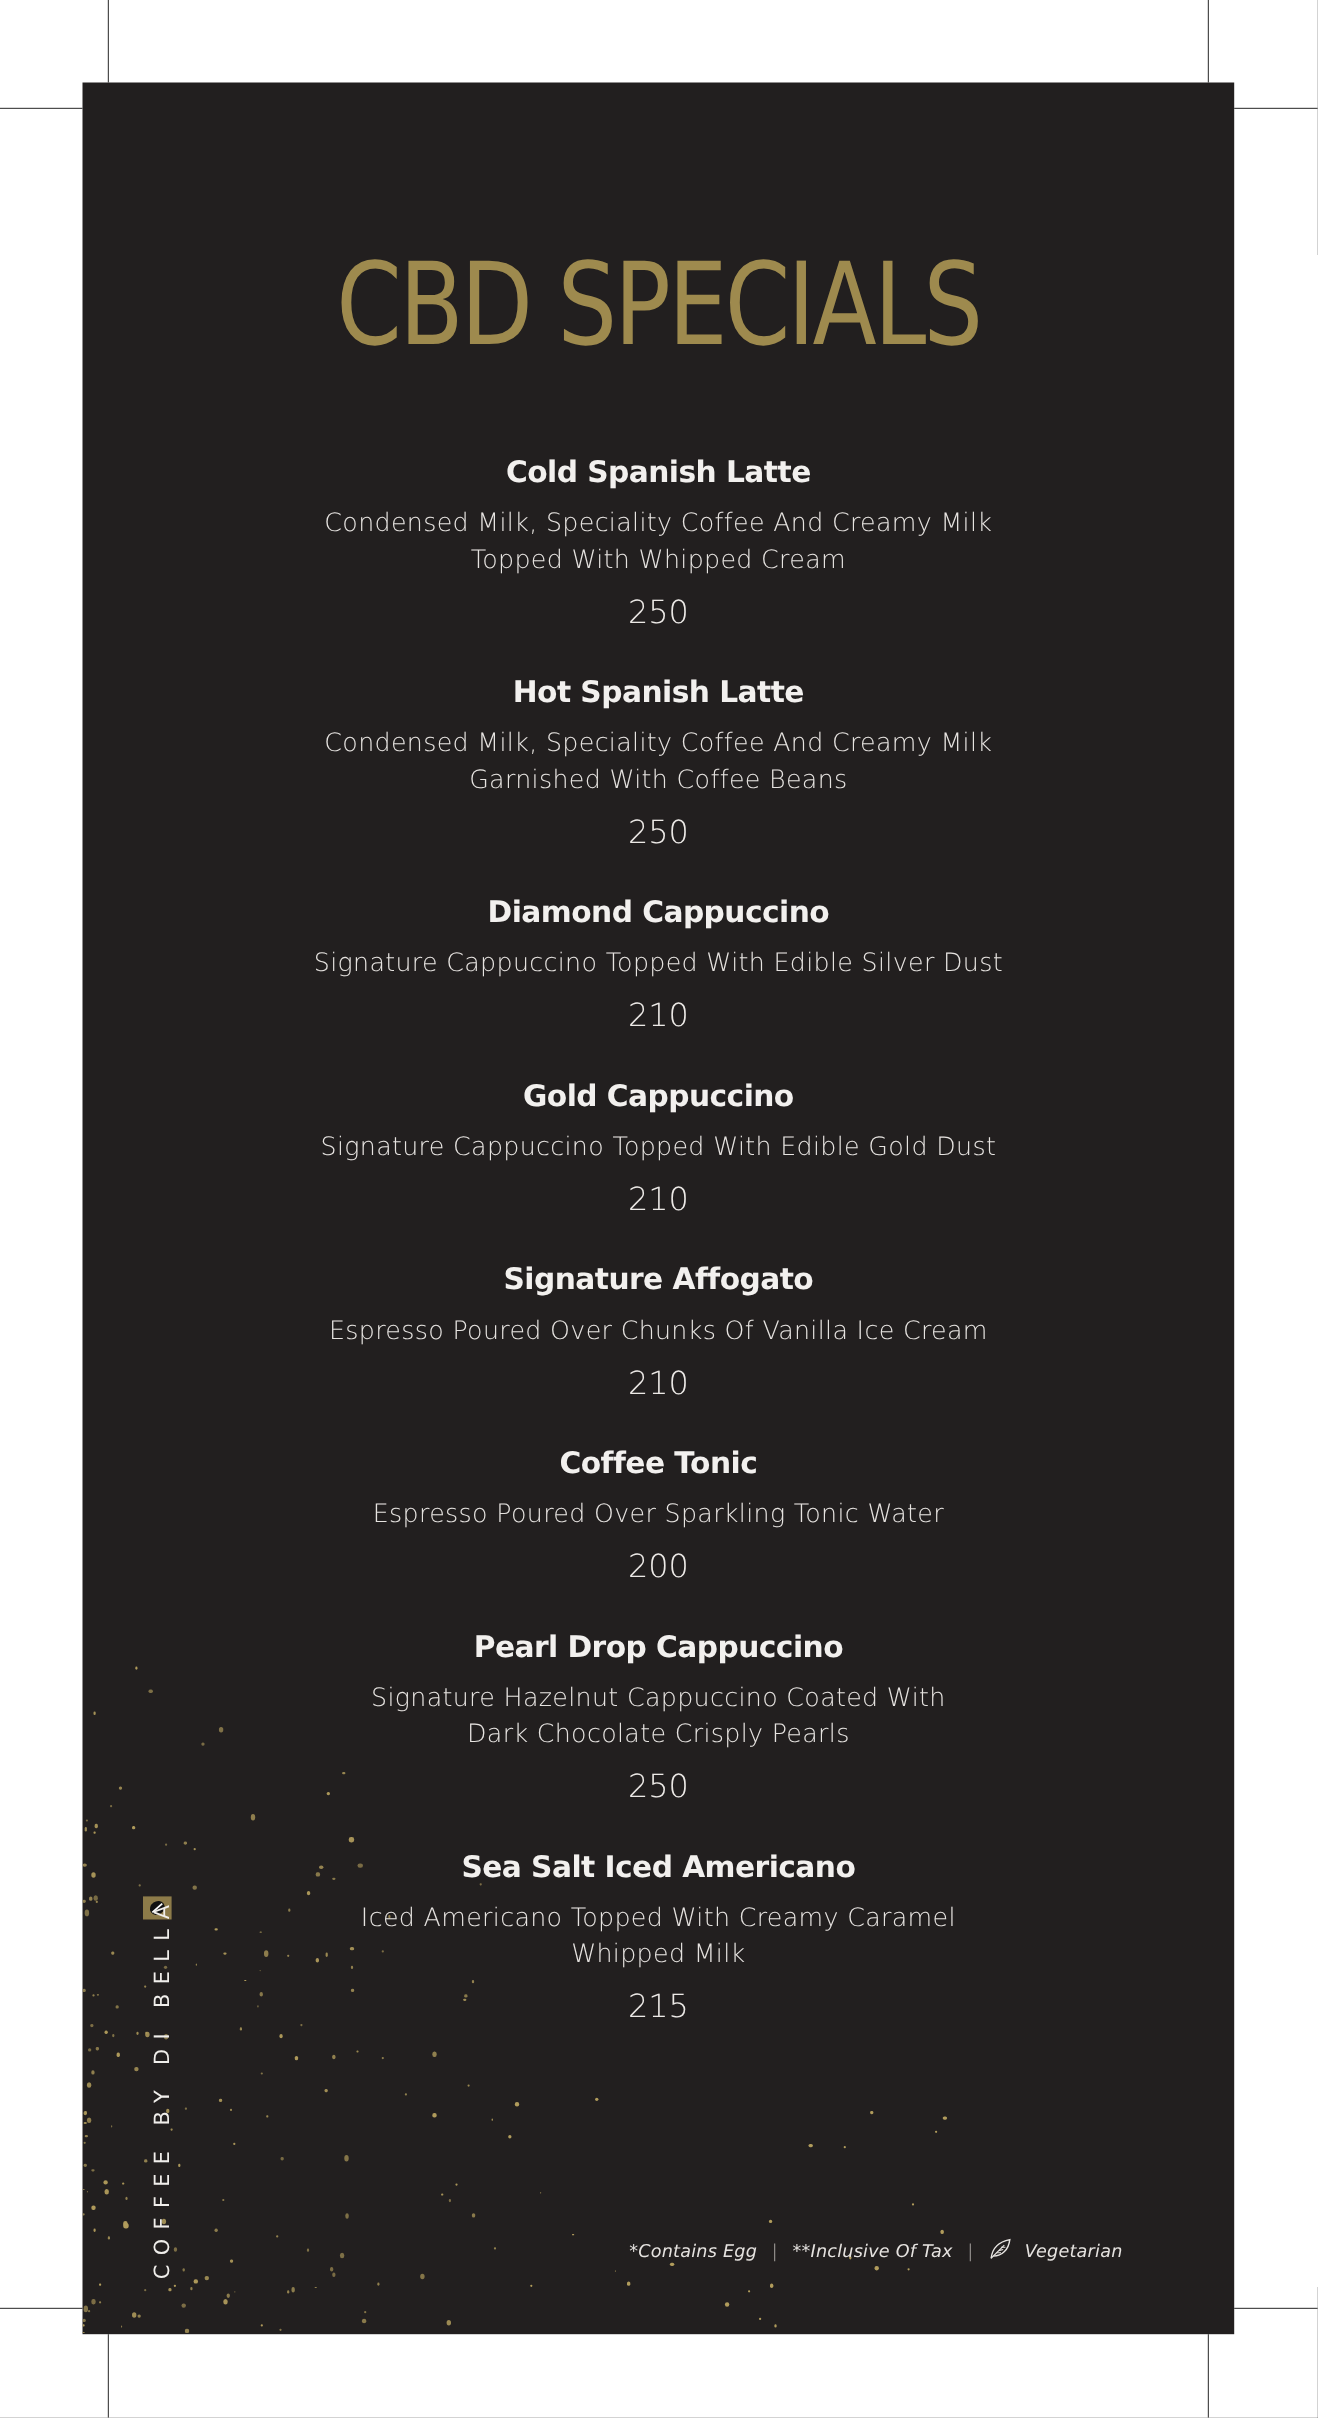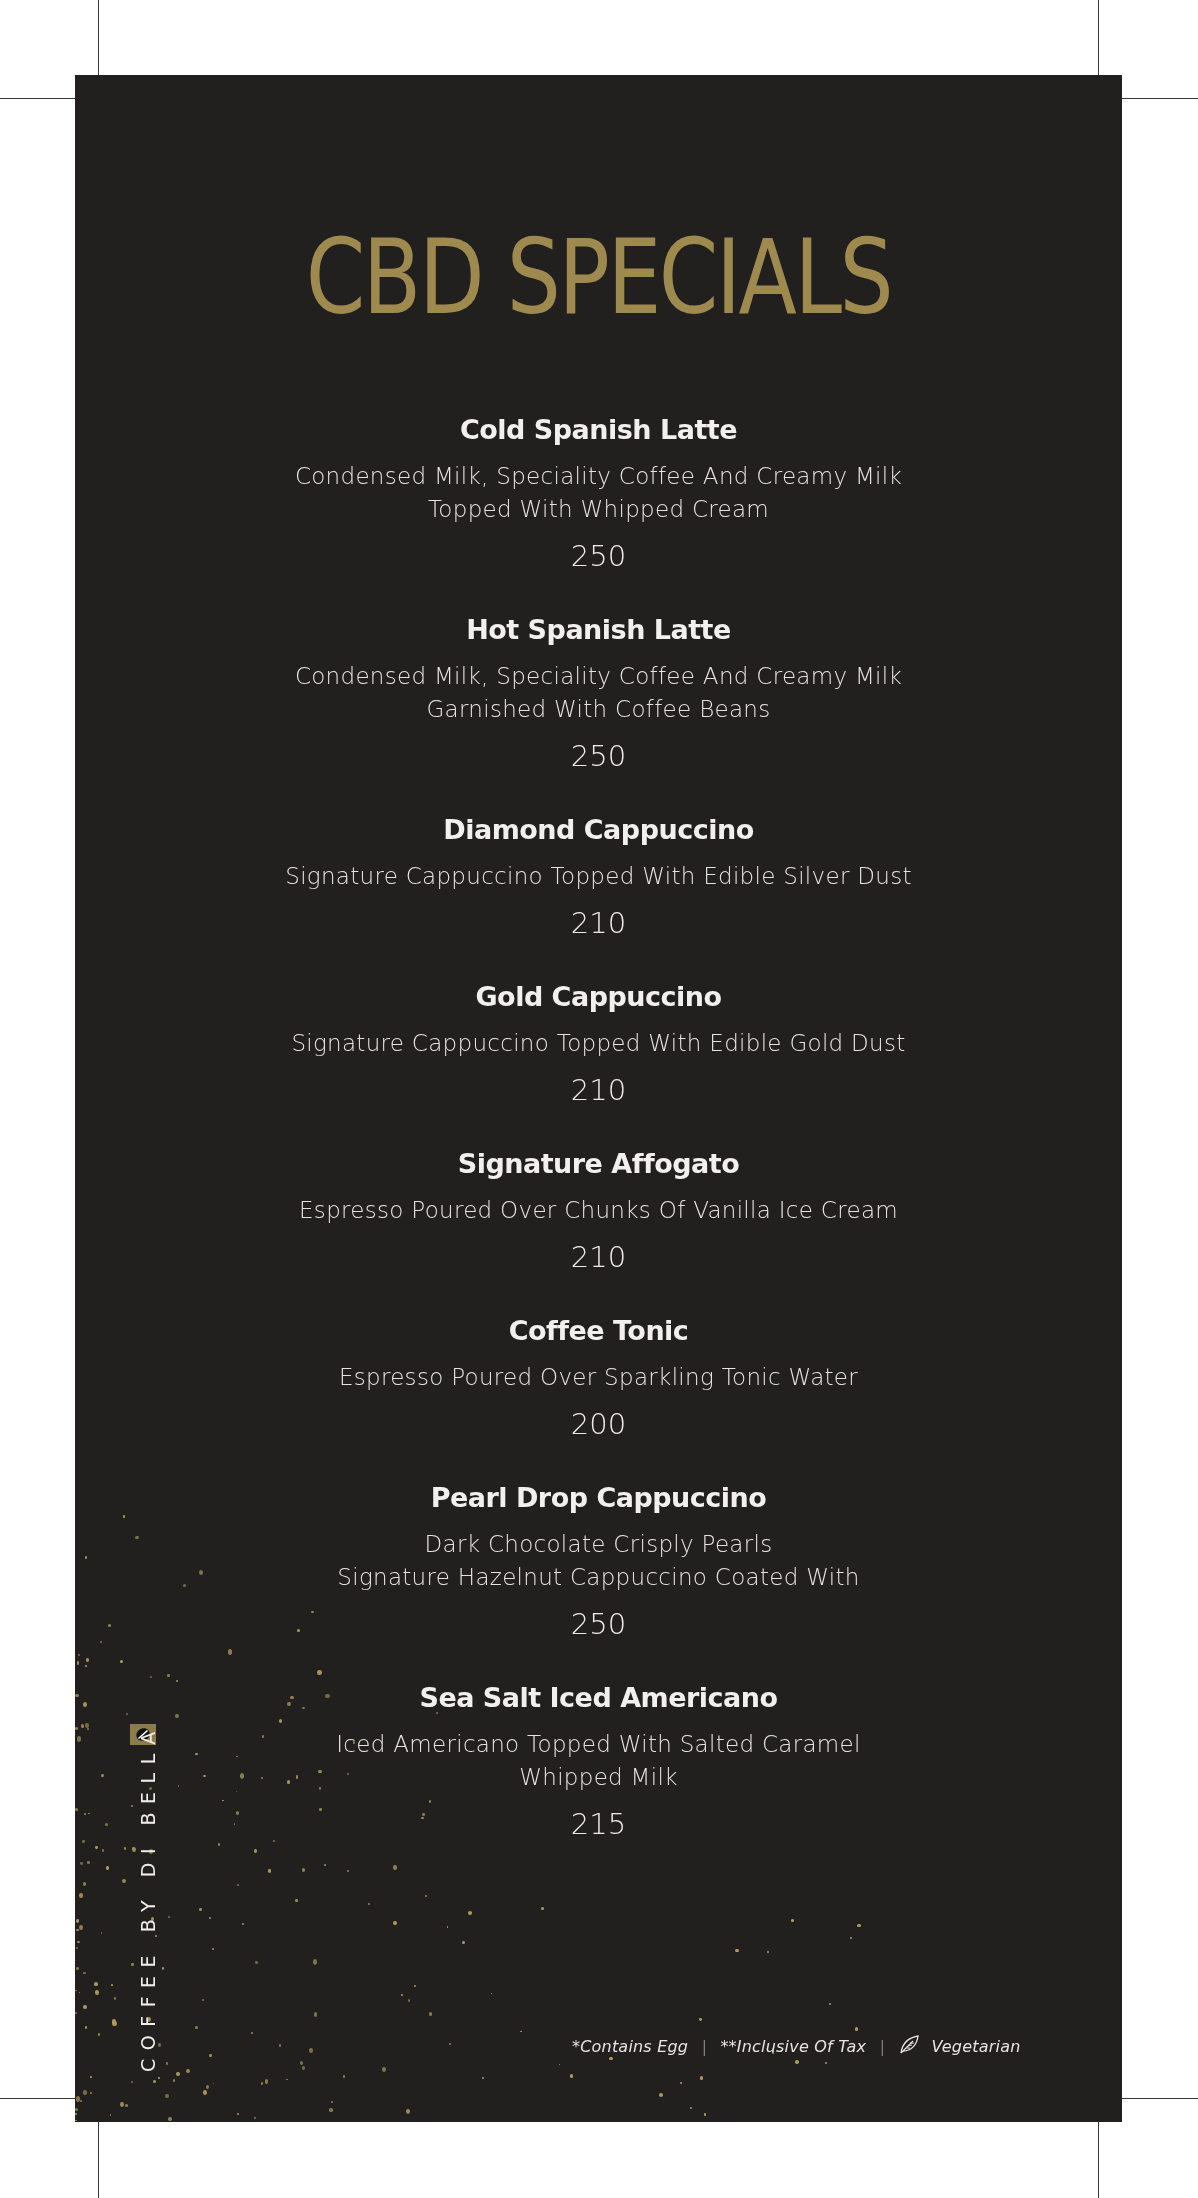--- a/index.html
+++ b/index.html
@@ -320,30 +320,30 @@
     <div class="name">Coffee Tonic</div>
     <div class="desc">
       <span>Espresso Poured Over Sparkling Tonic Water</span>
     </div>
     <div class="price">200</div>
   </div>
 
   <div class="item" style="top:1403px;">
     <div class="name">Pearl Drop Cappuccino</div>
     <div class="desc">
+      <span>Signature Hazelnut Cappuccino Coated With</span>
       <span>Dark Chocolate Crisply Pearls</span>
-      <span>Signature Hazelnut Cappuccino Coated With</span>
     </div>
     <div class="price">250</div>
   </div>
 
   <div class="item" style="top:1603px;">
     <div class="name">Sea Salt Iced Americano</div>
     <div class="desc">
-      <span>Iced Americano Topped With Salted Caramel</span>
+      <span>Iced Americano Topped With Creamy Caramel</span>
       <span>Whipped Milk</span>
     </div>
     <div class="price">215</div>
   </div>
 
   <div class="brand">
     <div class="logo">
       <svg width="26" height="21" viewBox="0 0 26 21">
         <ellipse cx="13" cy="10.5" rx="7" ry="6" fill="#111" transform="rotate(-35 13 10.5)"></ellipse>
         <path d="M8.5 14.5 L17.5 6.5" stroke="#ffffff" stroke-width="1.6"></path>

